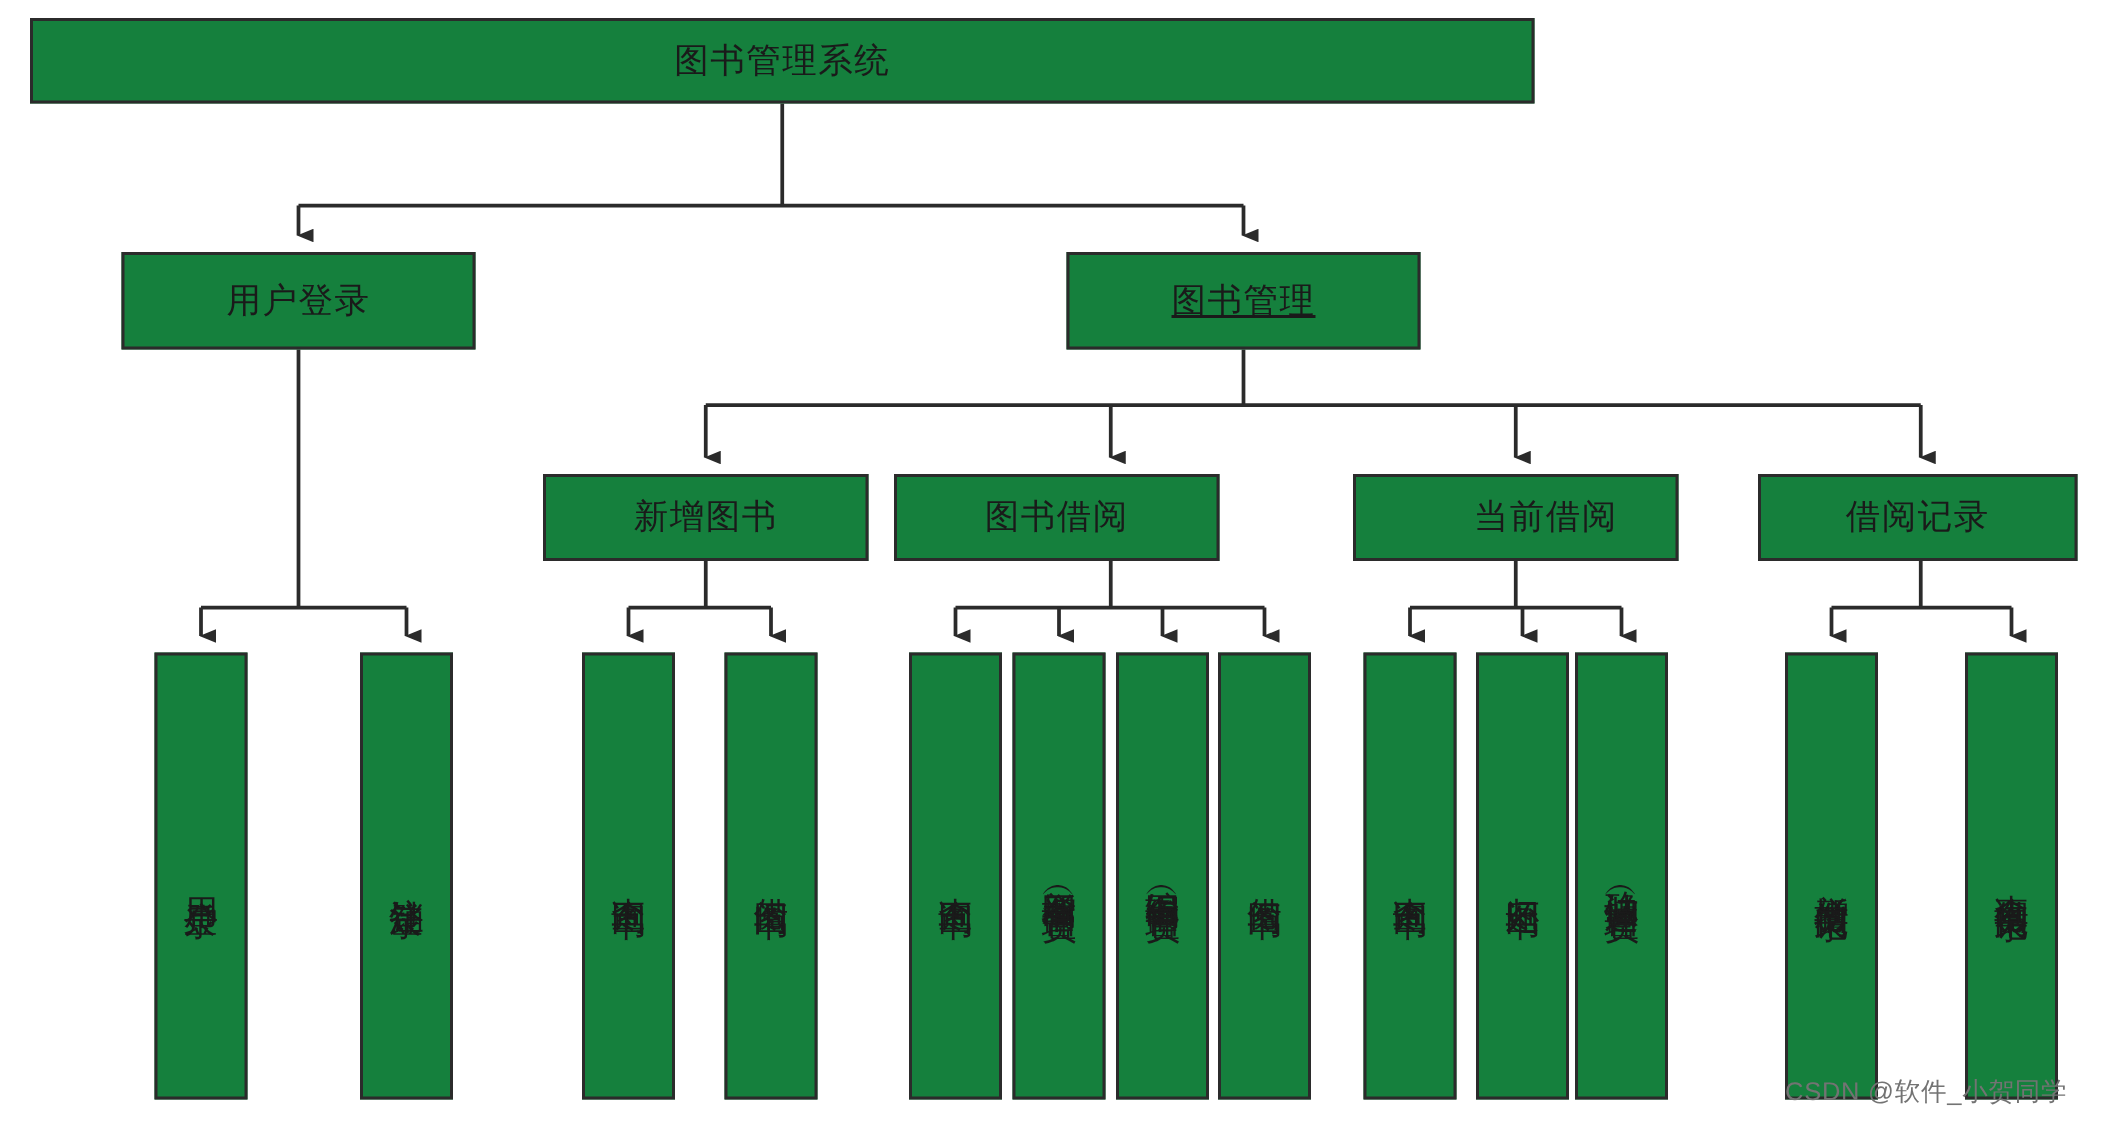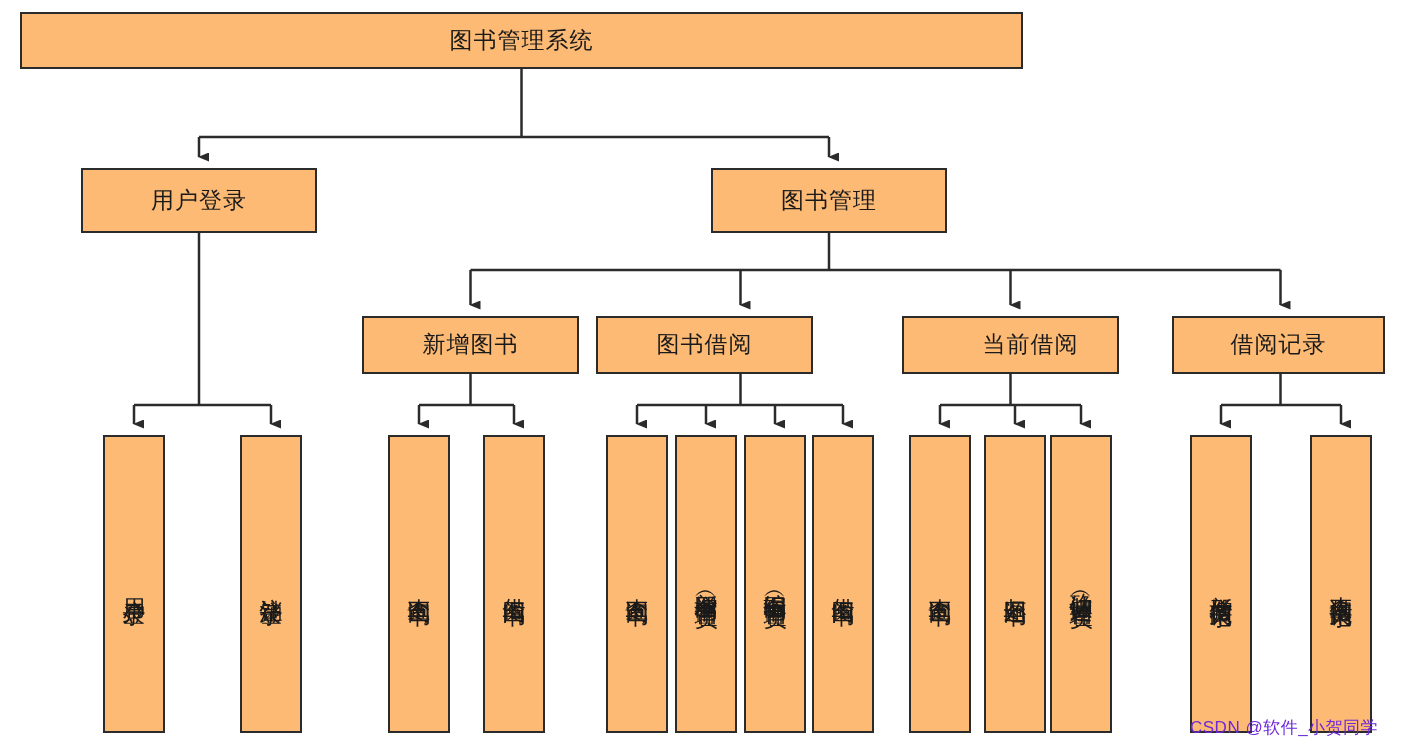--- a/index.html
+++ b/index.html
@@ -22,21 +22,21 @@
     position: absolute;
     left: 0;
     top: 0;
     width: 1405px;
     height: 747px;
     pointer-events: none;
   }
   .node {
     position: absolute;
     box-sizing: border-box;
-    background: #fdba74;
+    background: #15803d;
     border: 2px solid #2b2b2b;
     display: flex;
     align-items: center;
     justify-content: center;
     color: #1a1a1a;
   }
   .node .label {
     display: block;
     text-align: center;
     line-height: 1.18;
@@ -53,21 +53,21 @@
   }
   .node.vertical .label {
     writing-mode: vertical-rl;
     text-orientation: upright;
     font-size: 23px;
     letter-spacing: 2px;
     max-height: 100%;
   }
   .watermark {
     position: absolute;
-    color: #6d28d9;
+    color: #737373;
     font-size: 17px;
     white-space: nowrap;
     letter-spacing: 0.5px;
   }
 </style>
 </head>
 <body>
 
 <div id="diagram-root">
   <svg class="edges" viewBox="0 0 1405 747">
@@ -112,21 +112,21 @@
         <line x1="1341" y1="405" x2="1341" y2="424" stroke="#2b2b2b" stroke-width="2.5" marker-end="url(#arrow)"></line>
       </g>
   </svg>
   <div id="node-layer">
       <div class="node horizontal" style="left: 20px; top: 12px; width: 1003px; height: 57px;">
         <span class="label">图书管理系统</span>
       </div>
       <div class="node horizontal" style="left: 81px; top: 168px; width: 236px; height: 65px;">
         <span class="label">用户登录</span>
       </div>
-      <div class="node horizontal" style="left: 711px; top: 168px; width: 236px; height: 65px;">
+      <div class="node horizontal" style="left: 711px; top: 168px; width: 236px; height: 65px; text-decoration: underline;">
         <span class="label">图书管理</span>
       </div>
       <div class="node horizontal" style="left: 362px; top: 316px; width: 217px; height: 58px;">
         <span class="label">新增图书</span>
       </div>
       <div class="node horizontal" style="left: 596px; top: 316px; width: 217px; height: 58px;">
         <span class="label">图书借阅</span>
       </div>
       <div class="node horizontal" style="left: 902px; top: 316px; width: 217px; height: 58px; padding-left: 40px;">
         <span class="label">当前借阅</span>

